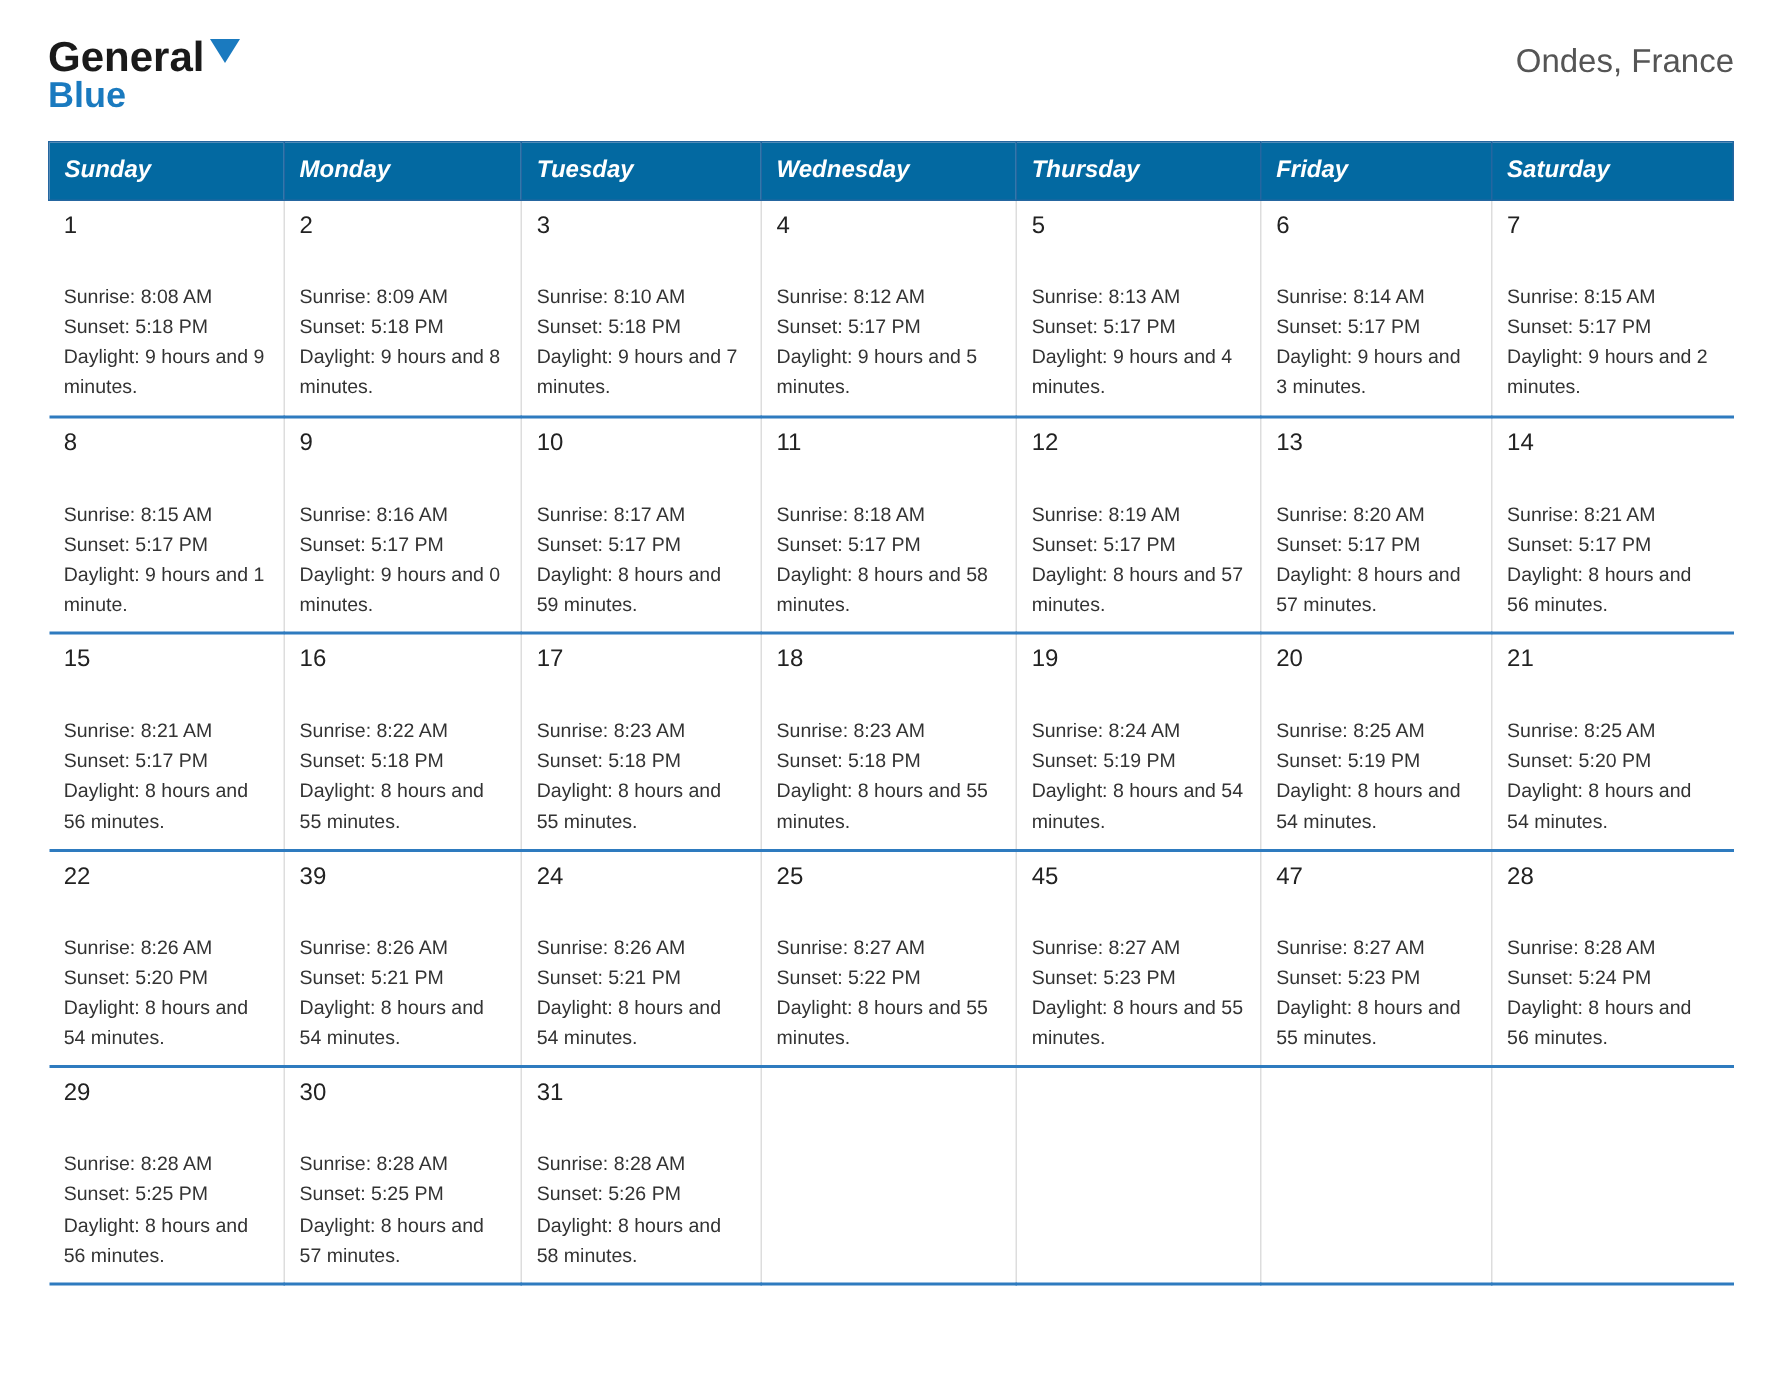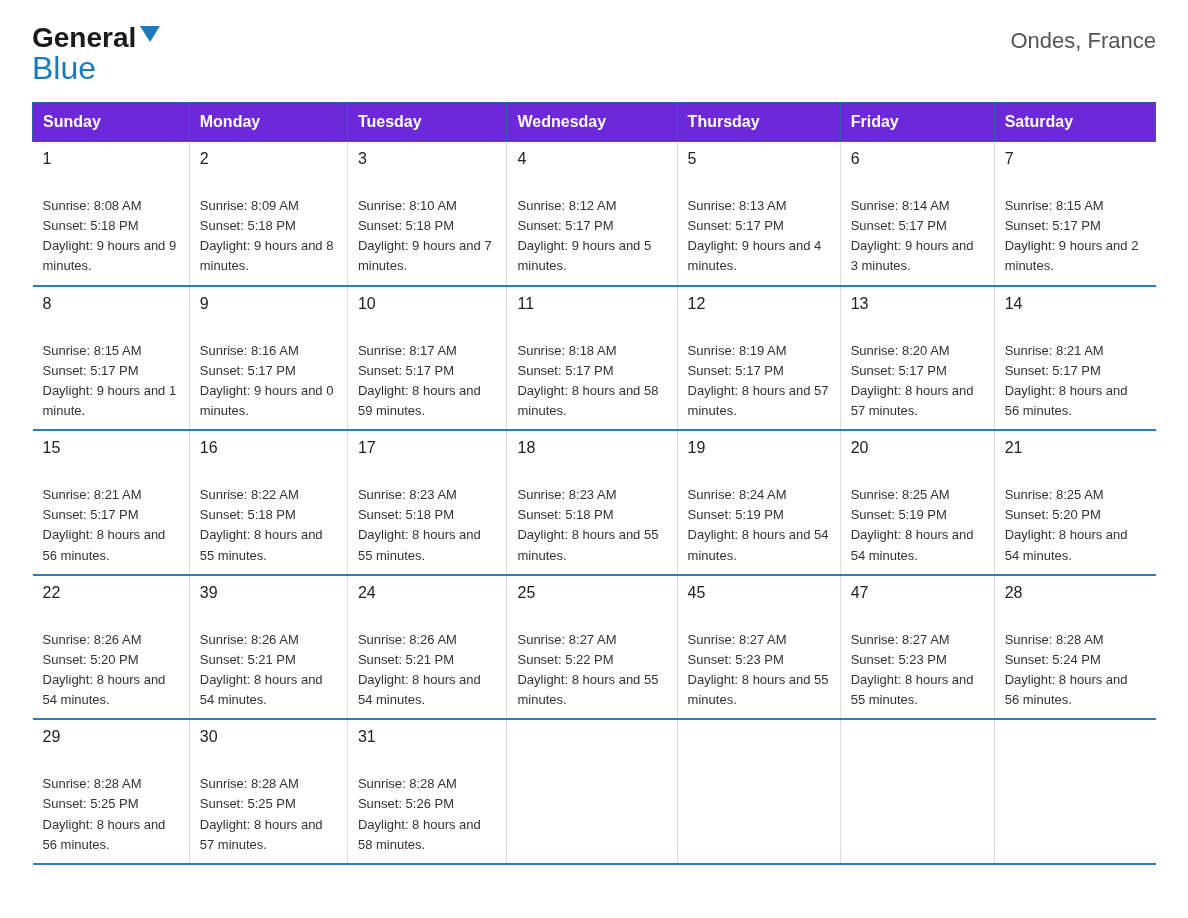--- a/index.html
+++ b/index.html
@@ -49,21 +49,22 @@
     .location {
       font-size: 22px;
       color: #555;
       margin-top: 4px;
     }
     table {
       width: 100%;
       border-collapse: collapse;
     }
     thead tr {
-      background: #6d28d9;
+      background: #0369a1;
+      font-style: italic;
     }
     thead th {
       color: #fff;
       font-size: 16px;
       font-weight: bold;
       padding: 10px 10px;
       text-align: left;
       border: 1px solid #2566a0;
     }
     tbody tr {
@@ -100,21 +101,21 @@
 </head>
 <body>
 
 <div class="header">
   <div class="logo">
     <div class="logo-line">
       <span style="font-size:28px;font-weight:bold;color:#1a1a1a;">General</span>
       <span class="logo-triangle"></span>
     </div>
     <div>
-      <span style="font-size:32px;font-weight:normal;color:#1a7abf;">Blue</span>
+      <span style="font-size:24px;font-weight:bold;color:#1a7abf;">Blue</span>
     </div>
   </div>
   <div class="header-right">
     <div class="location">Ondes, France</div>
   </div>
 </div>
 
 <table>
   <thead>
     <tr>

